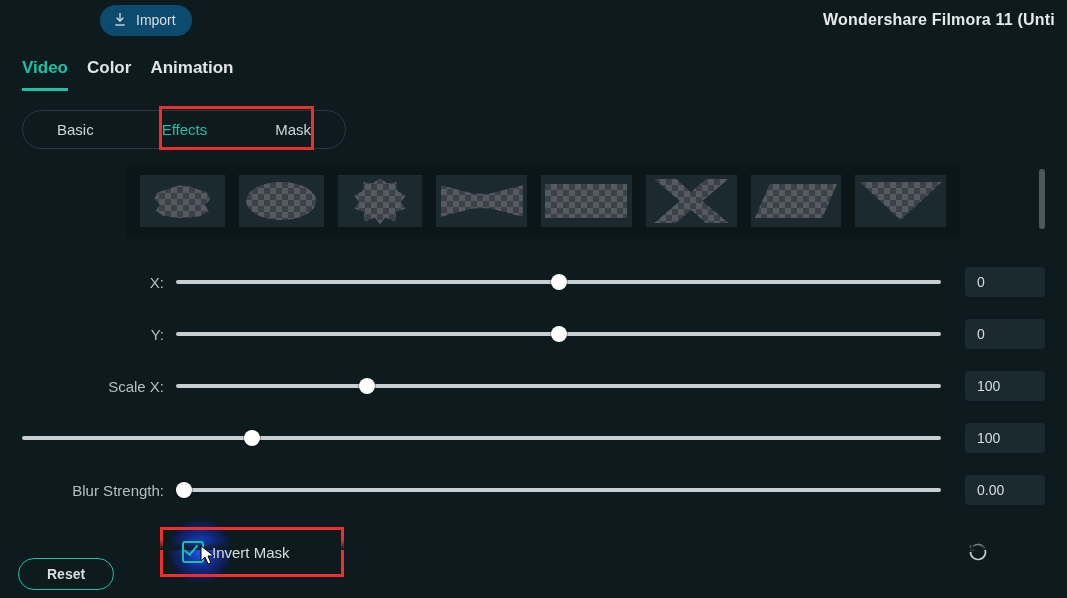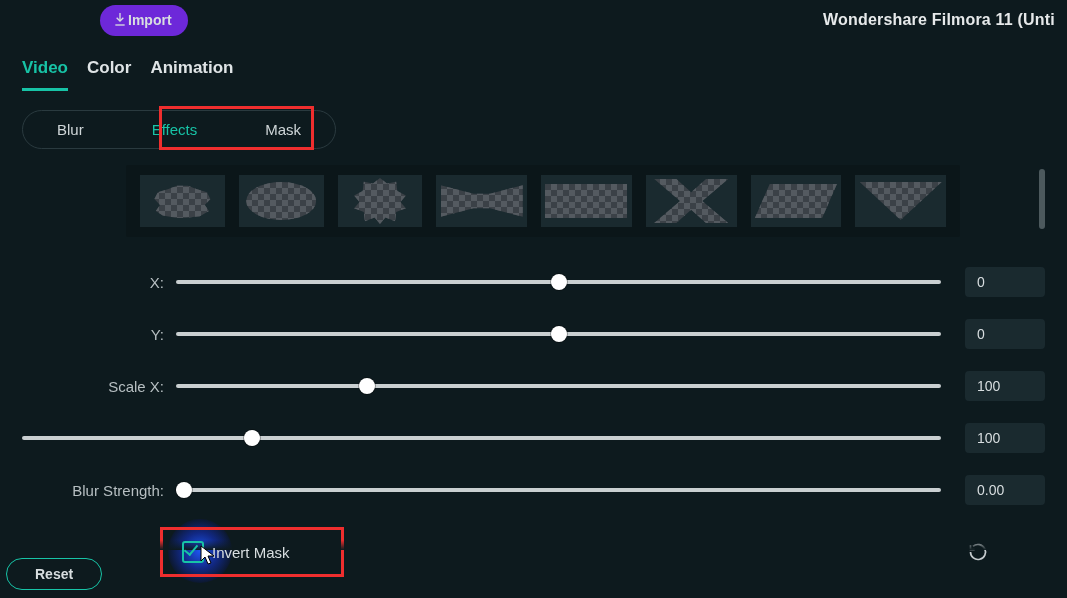--- a/index.html
+++ b/index.html
@@ -29,26 +29,26 @@
     position:relative;
   }
 
   
   .topbar{
     height:40px;
     display:flex;align-items:center;
     padding:0 12px 0 100px;
   }
   .import-btn{
-    display:inline-flex;align-items:center;
-    background:#6d28d9;
+    display:inline-flex;align-items:center;gap:8px;
+    background:#0c4a6e;
     border-radius:16px;
     padding:6px 16px 6px 12px;
     color:var(--text);
-    font-weight:700;
+    font-weight:400;
     cursor:pointer;
   }
   .import-btn svg{width:16px;height:16px;stroke:var(--text);fill:none;stroke-width:2}
   .app-title{
     margin-left:auto;
     font-size:16px;
     font-weight:600;
     color:#e6e9ea;
     letter-spacing:.2px;
     white-space:nowrap;
@@ -212,21 +212,21 @@
   
   .fade{
     position:absolute;left:0;right:0;top:540px;height:10px;
     background:linear-gradient(transparent,var(--bg));
     pointer-events:none;
   }
 
   
   .footer{
     position:absolute;left:0;right:13px;bottom:8px;
-    display:flex;align-items:center;padding:0 6px;
+    display:flex;align-items:center;padding:0 18px;
   }
   .btn-reset{
     border:1px solid var(--accent);
     color:var(--text);
     background:transparent;
     border-radius:18px;
     padding:7px 28px;font-size:14px;font-weight:600;
     cursor:pointer;
   }
   .btn-ok{
@@ -257,21 +257,21 @@
 </div>
 
 <div class="tabs1">
   <div class="tab active">Video</div>
   <div class="tab">Color</div>
   <div class="tab">Animation</div>
 </div>
 
 <div class="subtab-area">
   <div class="pill-row">
-    <div class="pill">Blur</div>
+    <div class="pill">Basic</div>
     <div class="pill active">Effects</div>
     <div class="pill">Mask</div>
   </div>
   <div class="red-box-effects"></div>
 </div>
 
 <div class="shape-row-wrap">
   <div class="shape-row">
     <div class="shape">
         <div class="checker s-cloud"></div>

